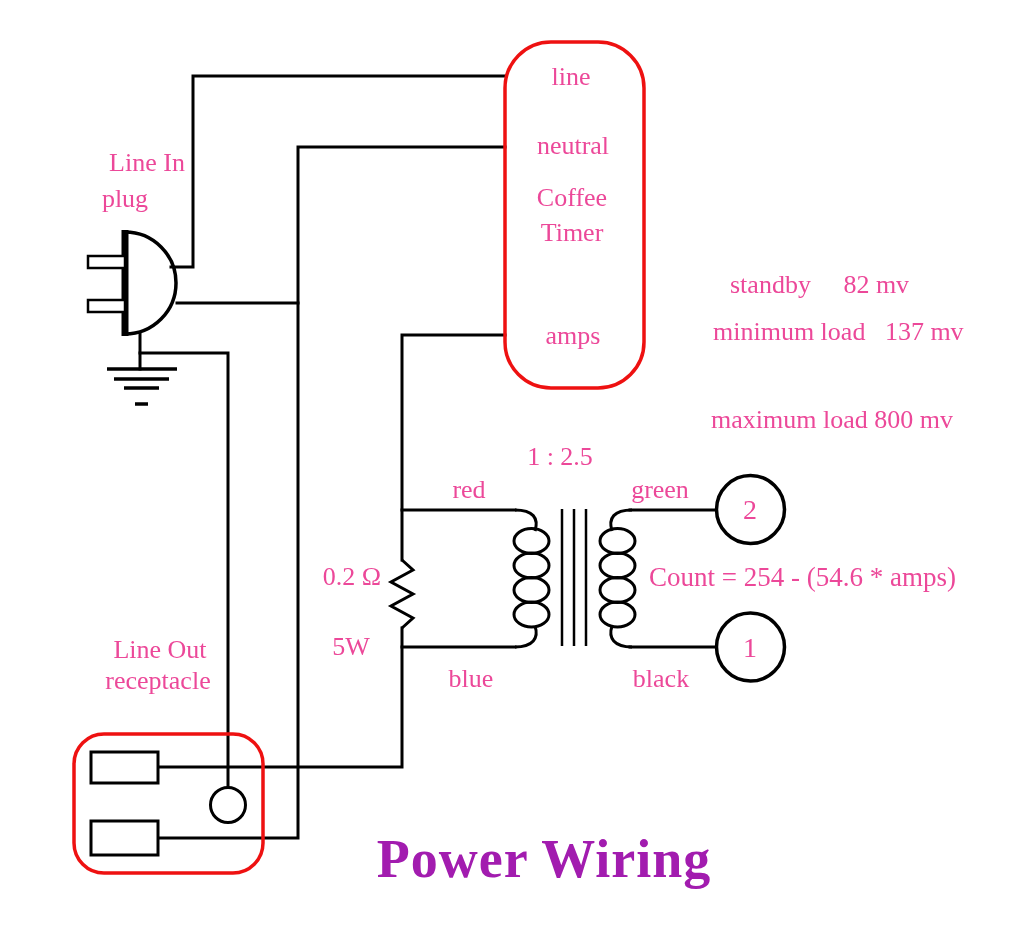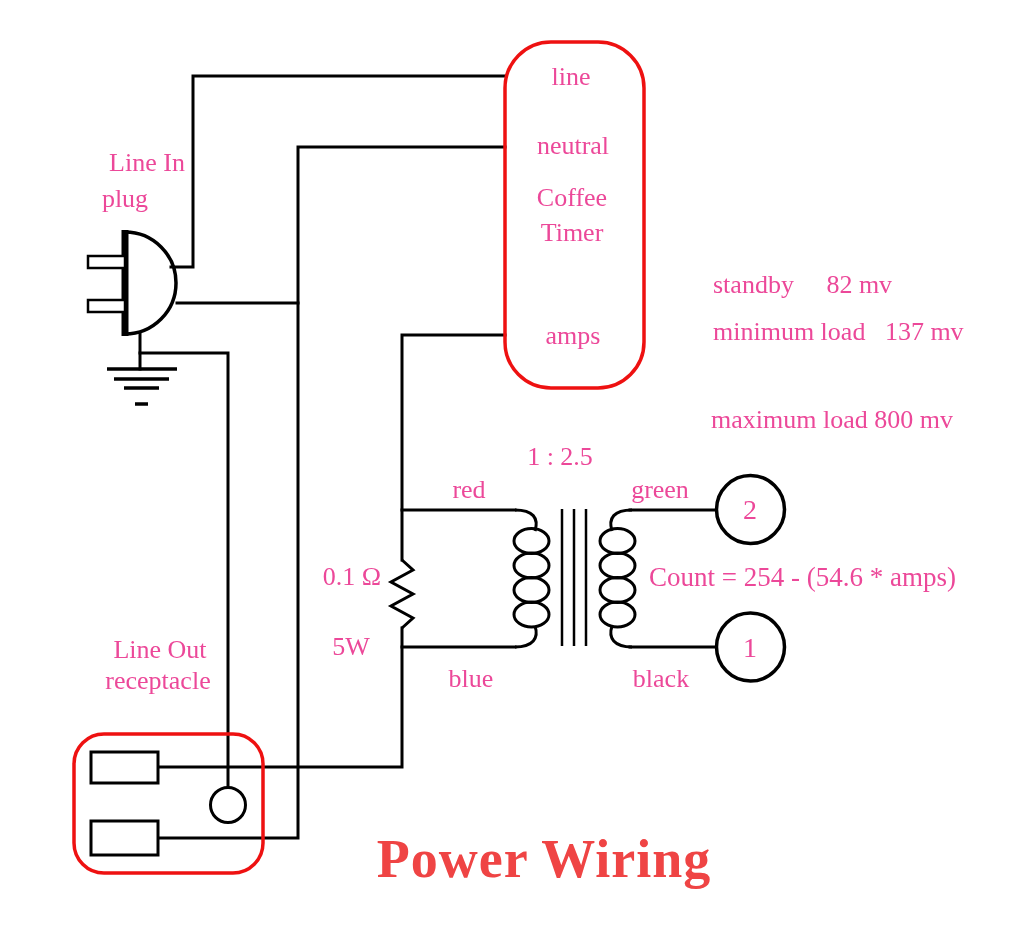--- a/index.html
+++ b/index.html
@@ -9,21 +9,21 @@
     overflow:hidden;
   }
   #canvas{position:absolute;left:0;top:0;width:1024px;height:933px;}
   .lbl{
     position:absolute;white-space:pre;line-height:1.05;
     font-size:26px;color:#ec4899;
   }
   .center{transform:translate(-50%,-50%);text-align:center;}
   .vcenter{transform:translate(0,-50%);}
   .title{
-    font-size:54px;font-weight:bold;color:#ef4444;
+    font-size:54px;font-weight:bold;color:#a21caf;
     letter-spacing:1px;
     text-align:center;
   }
   .circ-num{font-size:28px;}
 </style>
 </head>
 <body>
 
 <svg id="canvas" viewBox="0 0 1024 933" xmlns="http://www.w3.org/2000/svg">
 
@@ -104,31 +104,31 @@
 
 <div class="lbl center" style="left:131px;top:163px;margin-left:16px;">Line In</div>
 <div class="lbl center" style="left:125px;top:199px;">plug</div>
 
 <div class="lbl center" style="left:571px;top:77px;">line</div>
 <div class="lbl center" style="left:573px;top:146px;">neutral</div>
 <div class="lbl center" style="left:572px;top:198px;">Coffee</div>
 <div class="lbl center" style="left:572px;top:233px;">Timer</div>
 <div class="lbl center" style="left:573px;top:336px;">amps</div>
 
-<div class="lbl vcenter" style="left:713px;top:285px;">standby     82 mv</div>
+<div class="lbl vcenter" style="left:730px;top:285px;">standby     82 mv</div>
 <div class="lbl vcenter" style="left:713px;top:332px;text-align:center;">minimum load   137 mv</div>
 <div class="lbl vcenter" style="left:711px;top:420px;">maximum load 800 mv</div>
 
 <div class="lbl center" style="left:560px;top:457px;">1 : 2.5</div>
 <div class="lbl center" style="left:469px;top:490px;">red</div>
 <div class="lbl center" style="left:471px;top:679px;">blue</div>
 <div class="lbl center" style="left:660px;top:490px;">green</div>
 <div class="lbl center" style="left:661px;top:679px;">black</div>
 
-<div class="lbl center" style="left:352px;top:577px;">0.1 Ω</div>
+<div class="lbl center" style="left:352px;top:577px;">0.2 Ω</div>
 <div class="lbl center" style="left:351px;top:647px;">5W</div>
 
 <div class="lbl vcenter" style="left:649px;top:577px;font-size:27px;">Count = 254 - (54.6 * amps)</div>
 
 <div class="lbl center circ-num" style="left:750px;top:510px;">2</div>
 <div class="lbl center circ-num" style="left:750px;top:648px;">1</div>
 
 <div class="lbl center" style="left:160px;top:650px;">Line Out</div>
 <div class="lbl center" style="left:158px;top:681px;">receptacle</div>
 

